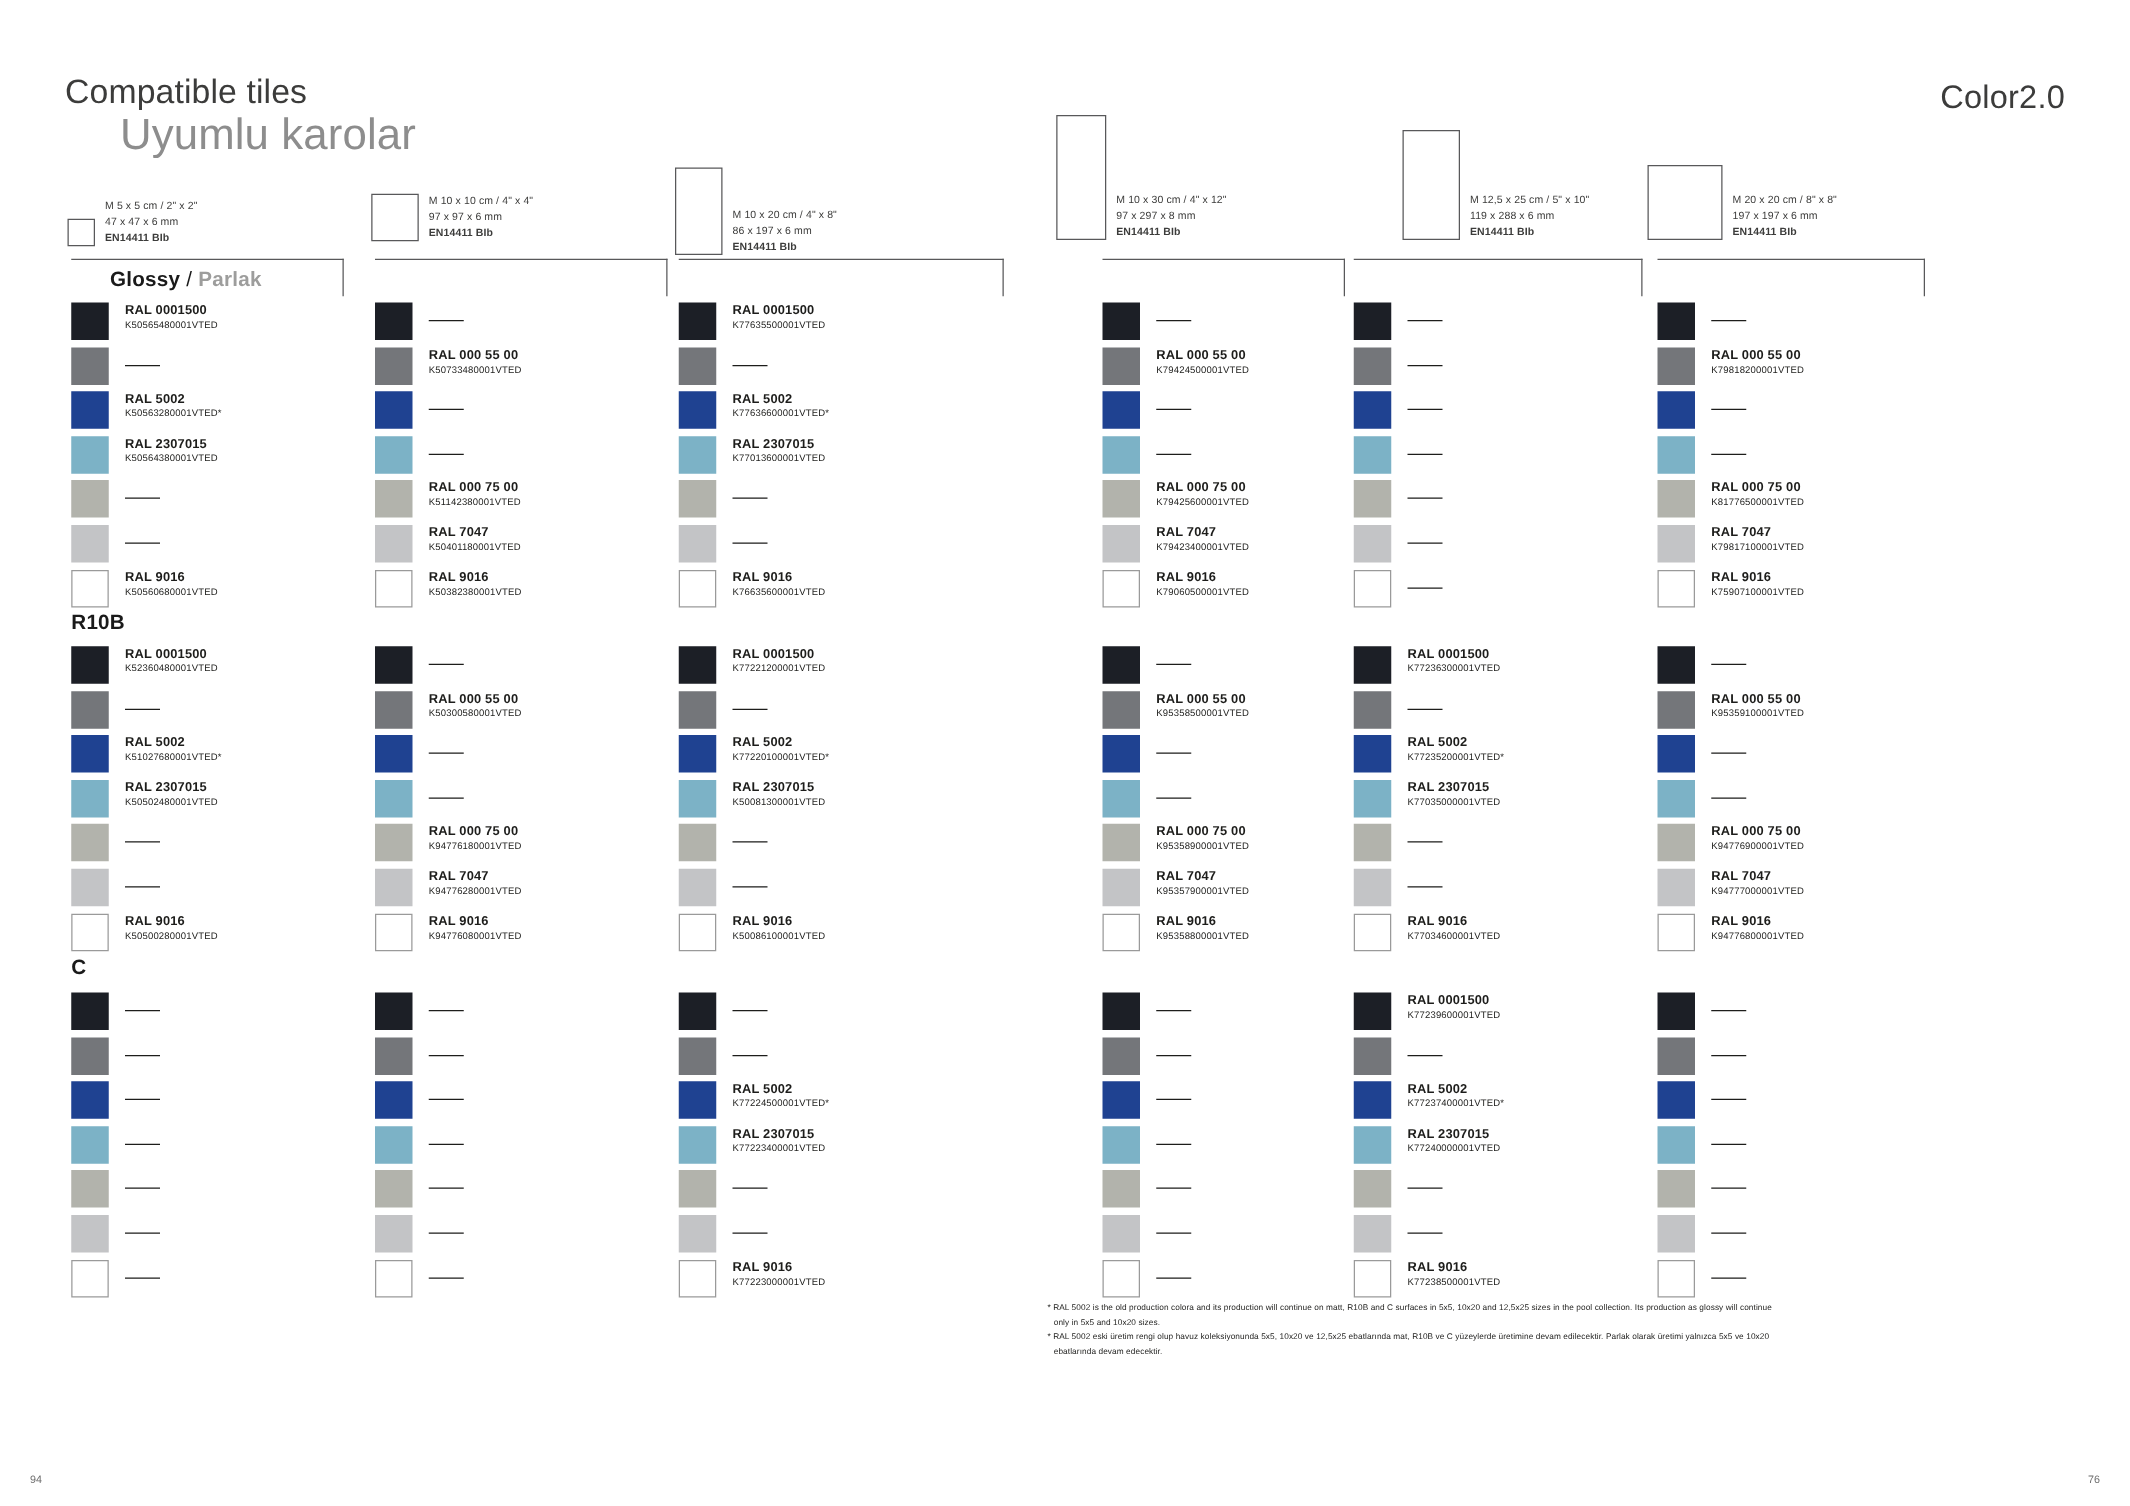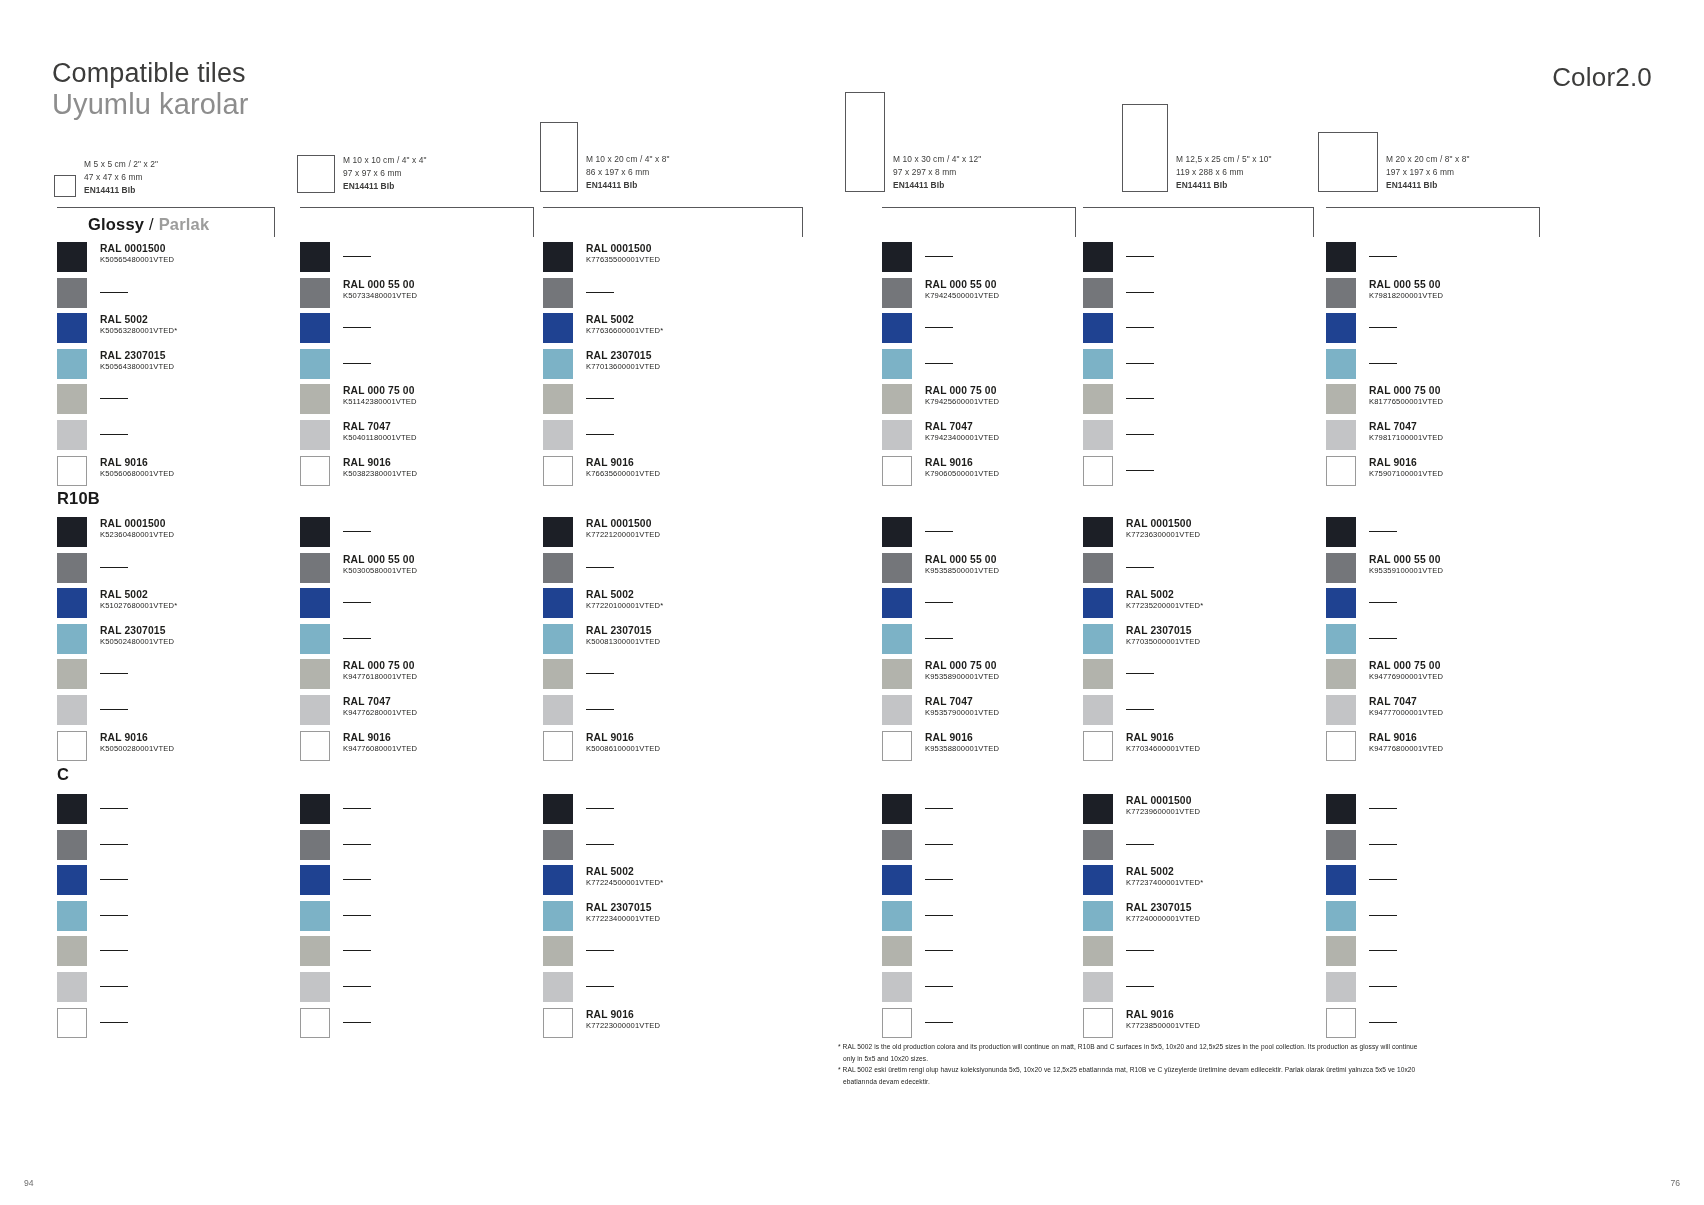--- a/index.html
+++ b/index.html
@@ -6,21 +6,21 @@
   html,body{ background:#ffffff; }
   body{
     width:1704px; height:1205px; position:relative;
     font-family:"Liberation Sans", sans-serif;
     color:#231f20; overflow:hidden;
   }
 
   
   #title-block{ position:absolute; left:52px; top:58px; }
   #title-en{ font-size:27px; font-weight:400; color:#3c3c3b; letter-spacing:0.1px; line-height:1.12; }
-  #title-tr{ font-size:29px; font-weight:400; color:#8d8d8d; letter-spacing:0.1px; line-height:1.12; }
+  #title-tr{ font-size:35px; font-weight:400; color:#8d8d8d; letter-spacing:0.1px; line-height:1.12;margin-left:44px; }
 
   #brand{ position:absolute; right:52px; top:62px; font-size:26px; color:#3c3c3b; letter-spacing:0.2px; }
 
   
   .col-head{ position:absolute; display:flex; align-items:flex-end; gap:8px; }
   .tile-shape{ border:1px solid #58585a; background:#fff; flex:none; }
   .tile-spec{ font-size:8.4px; line-height:1.55; color:#3c3c3b; white-space:nowrap; letter-spacing:0.1px; }
   .tile-spec .en{ font-weight:700; }
 
   
@@ -72,21 +72,21 @@
       </div>
     </div>
     <div class="col-head" style="left: 297px; top: 154px;">
       <div class="tile-shape" style="width: 38px; height: 38px;"></div>
       <div class="tile-spec">
         <div>M 10 x 10 cm / 4" x 4"</div>
         <div>97 x 97 x 6 mm</div>
         <div class="en">EN14411 BIb</div>
       </div>
     </div>
-    <div class="col-head" style="left: 540px; top: 122px;">
+    <div class="col-head" style="left: 540px; top: 134px;">
       <div class="tile-shape" style="width: 38px; height: 70px;"></div>
       <div class="tile-spec">
         <div>M 10 x 20 cm / 4" x 8"</div>
         <div>86 x 197 x 6 mm</div>
         <div class="en">EN14411 BIb</div>
       </div>
     </div>
     <div class="col-head" style="left: 845px; top: 92px;">
       <div class="tile-shape" style="width: 40px; height: 100px;"></div>
       <div class="tile-spec">

